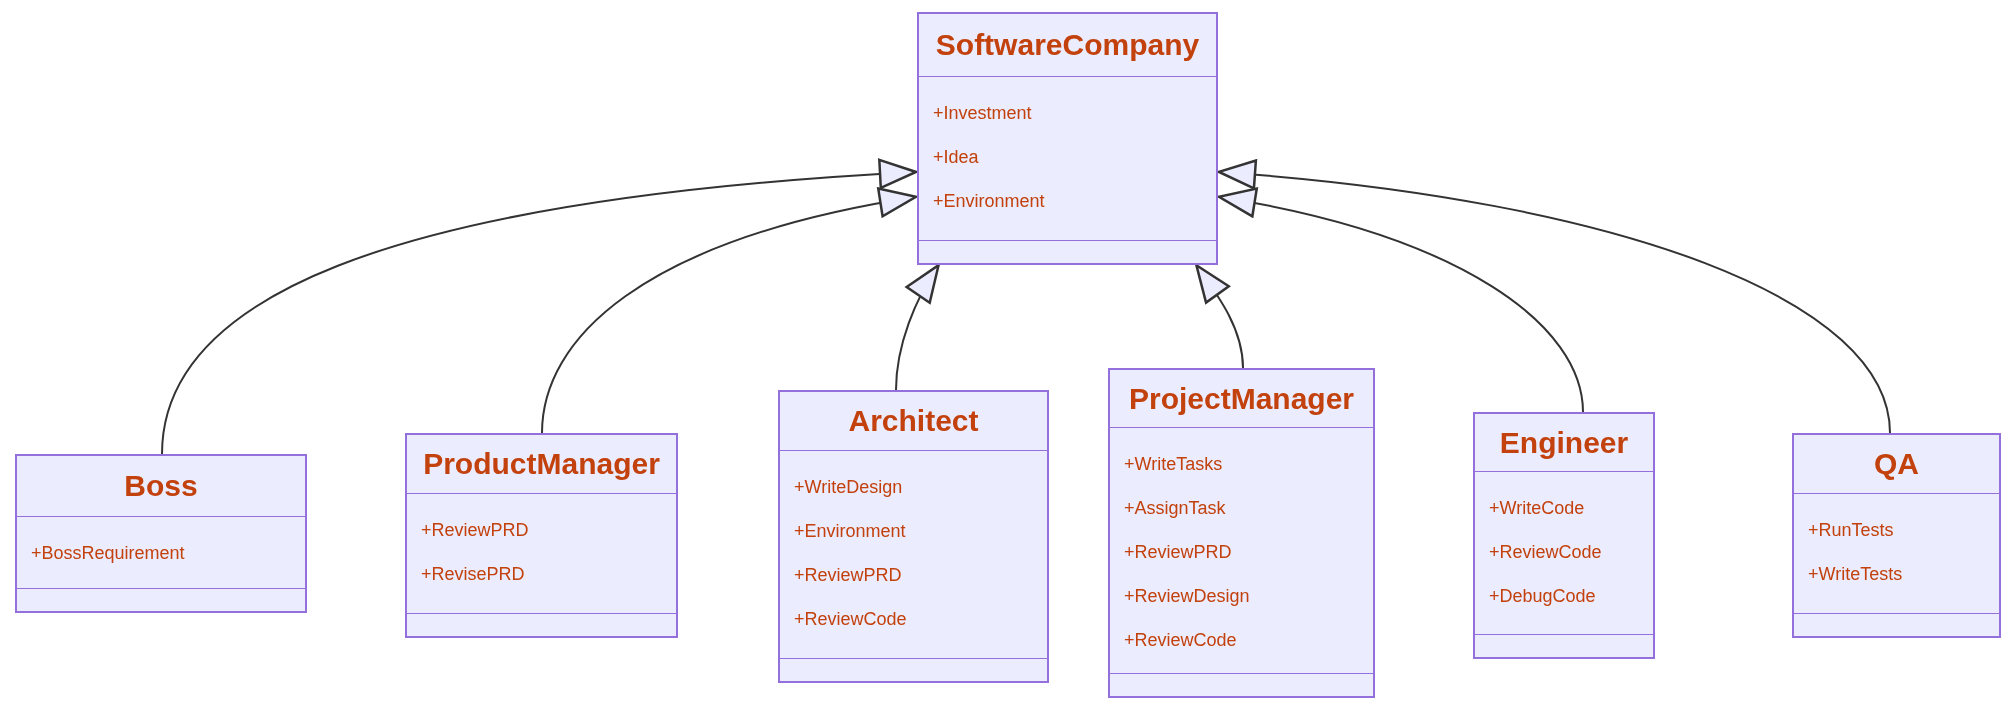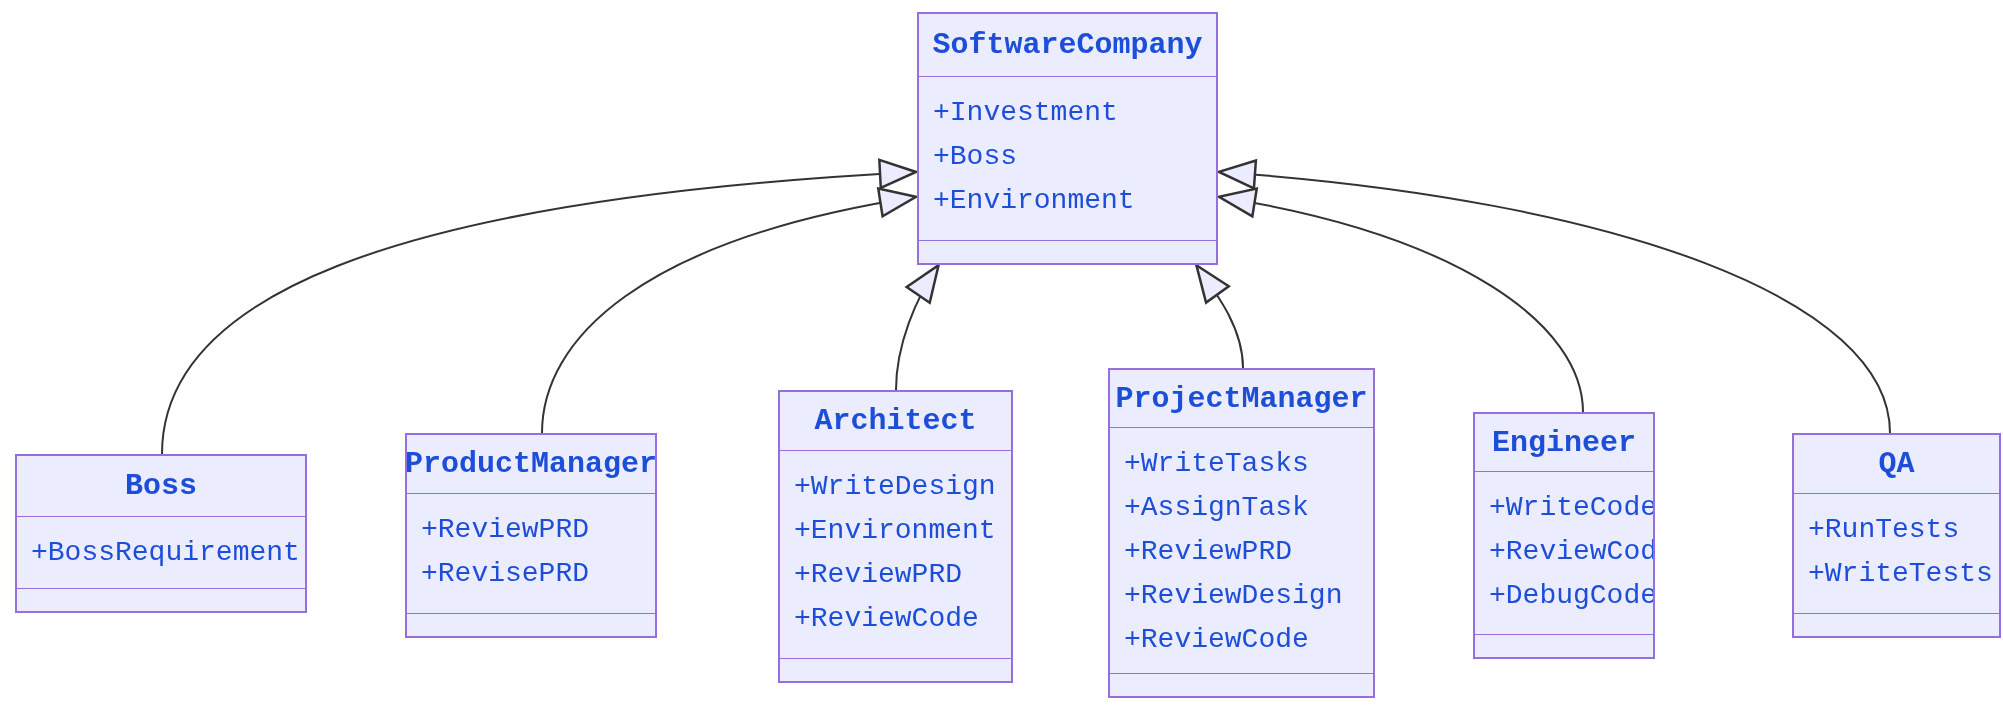--- a/index.html
+++ b/index.html
@@ -1,22 +1,22 @@
 <!DOCTYPE html>
 <html><head>
 <meta charset="utf-8">
 <style>
   html, body { margin: 0; padding: 0; background: #ffffff; }
   .canvas {
     position: relative;
     width: 2003px;
     height: 722px;
     background: #ffffff;
-    font-family: Liberation Mono, monospace;
-    color: #1d4ed8;
+    font-family: Liberation Sans, sans-serif;
+    color: #c2410c;
     overflow: hidden;
   }
   .edges {
     position: absolute;
     left: 0; top: 0;
     width: 2003px; height: 722px;
     pointer-events: none;
   }
   .uml-class {
     position: absolute;
@@ -32,35 +32,35 @@
     justify-content: center;
     font-weight: bold;
     font-size: 30px;
     border-bottom: 1.5px solid #9370DB;
     white-space: nowrap;
     flex: 0 0 auto;
   }
   .uml-attrs {
     flex: 1 1 auto;
     padding: 14px 14px 11px 14px;
-    font-size: 28px;
+    font-size: 18px;
     border-bottom: 1.5px solid #9370DB;
     overflow: hidden;
   }
   .uml-attr { line-height: 44px; white-space: nowrap; }
   .uml-methods { flex: 0 0 22px; }
 
   
   .c-softwarecompany { left: 917px; top: 12px;  width: 301px; height: 253px; }
   .c-softwarecompany .uml-title { height: 62px; }
   .c-boss            { left: 15px;  top: 454px; width: 292px; height: 159px; }
   .c-boss .uml-title { height: 60px; }
-  .c-productmanager  { left: 405px; top: 433px; width: 252px; height: 205px; }
+  .c-productmanager  { left: 405px; top: 433px; width: 273px; height: 205px; }
   .c-productmanager .uml-title { height: 58px; }
-  .c-architect       { left: 778px; top: 390px; width: 235px; height: 293px; }
+  .c-architect       { left: 778px; top: 390px; width: 271px; height: 293px; }
   .c-architect .uml-title { height: 58px; }
   .c-projectmanager  { left: 1108px; top: 368px; width: 267px; height: 330px; }
   .c-projectmanager .uml-title { height: 57px; }
   .c-engineer        { left: 1473px; top: 412px; width: 182px; height: 247px; }
   .c-engineer .uml-title { height: 57px; }
   .c-qa              { left: 1792px; top: 433px; width: 209px; height: 205px; }
   .c-qa .uml-title   { height: 58px; }
 </style>
 </head>
 <body>
@@ -80,21 +80,21 @@
       <path d="M 1243 368 C 1243 330 1220 298 1197 266" marker-end="url(#hollow-tri)"></path>
       <path d="M 1583 412 C 1583 325 1460 235 1220 197" marker-end="url(#hollow-tri)"></path>
       <path d="M 1890 433 C 1890 300 1620 200 1220 172" marker-end="url(#hollow-tri)"></path>
     </g>
   </svg>
 
   <div class="uml-class c-softwarecompany">
     <div class="uml-title">SoftwareCompany</div>
     <div class="uml-attrs">
       <div class="uml-attr">+Investment</div>
-      <div class="uml-attr">+Boss</div>
+      <div class="uml-attr">+Idea</div>
       <div class="uml-attr">+Environment</div>
     </div>
     <div class="uml-methods"></div>
   </div>
 
   <div class="uml-class c-boss">
     <div class="uml-title">Boss</div>
     <div class="uml-attrs">
       <div class="uml-attr">+BossRequirement</div>
     </div>

